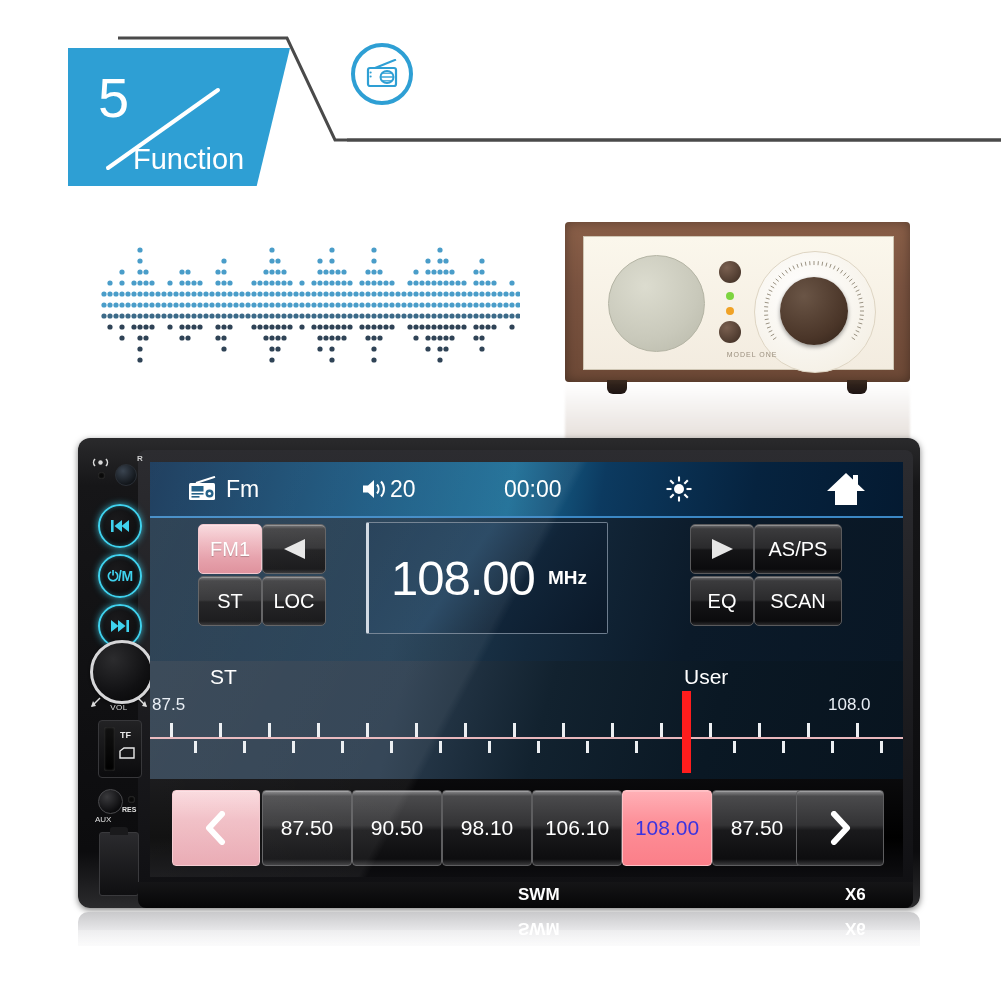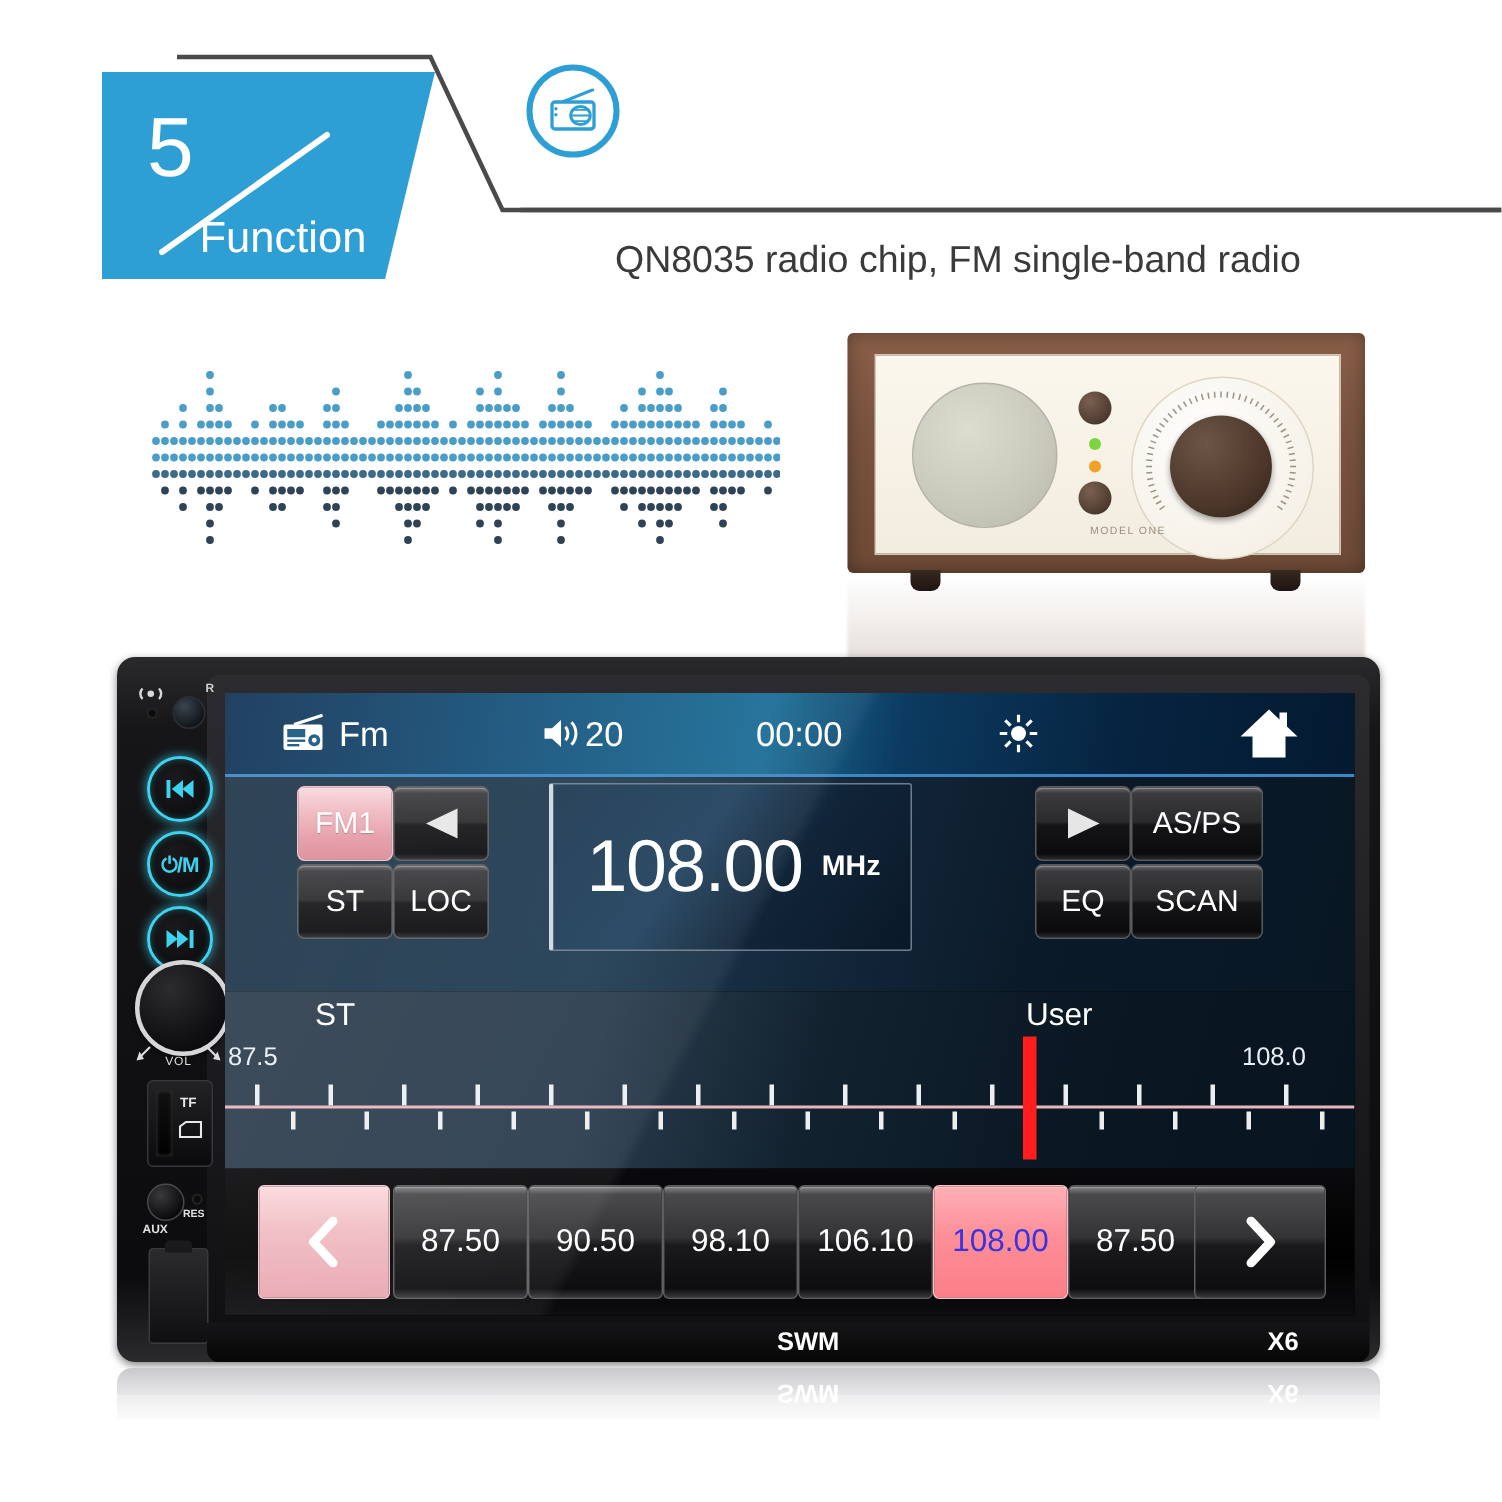--- a/index.html
+++ b/index.html
@@ -168,21 +168,21 @@
 
   .aux-jack{
     position:absolute;left:12px;top:345px;width:23px;height:23px;border-radius:50%;
     background:radial-gradient(circle at 35% 30%,#3a3a3d 0%,#0c0c0e 70%,#000 100%);
     border:1px solid #4a4a4d;
   }
   .res-dot{
     position:absolute;left:42px;top:352px;width:7px;height:7px;border-radius:50%;
     background:#0a0a0a;box-shadow:inset 0 0 2px #555;
   }
-  .aux-label{position:absolute;left:9px;top:371px;font-size:8px;color:#e0e0e0;font-weight:bold;}
+  .aux-label{position:absolute;left:9px;top:371px;font-size:8px;color:#e0e0e0;font-weight:normal;}
   .res-label{position:absolute;left:36px;top:362px;font-size:7px;color:#e0e0e0;font-weight:bold;}
   .usb-port{
     position:absolute;left:13px;top:388px;width:38px;height:62px;
     background:linear-gradient(180deg,#2b2b2e,#0f0f11);
     border:1px solid #3a3a3d;border-radius:3px;
   }
   .usb-port::before{
     content:"";position:absolute;left:10px;top:-6px;width:18px;height:8px;
     background:#1a1a1c;border-radius:3px 3px 0 0;
   }
@@ -314,21 +314,20 @@
       <rect x="2" y="9" width="28" height="18" rx="2" fill="none" stroke="#2e9fd4" stroke-width="2.2"></rect>
       <circle cx="4.6" cy="13.5" r="1.1" fill="#2e9fd4"></circle>
       <circle cx="4.6" cy="17.5" r="1.1" fill="#2e9fd4"></circle>
       <ellipse cx="21" cy="18" rx="6.5" ry="6" fill="none" stroke="#2e9fd4" stroke-width="2"></ellipse>
       <line x1="15" y1="18" x2="27.5" y2="18" stroke="#2e9fd4" stroke-width="1.4"></line>
       <line x1="16.5" y1="14.2" x2="25.8" y2="14.2" stroke="#2e9fd4" stroke-width="1.2"></line>
       <line x1="16.5" y1="21.8" x2="25.8" y2="21.8" stroke="#2e9fd4" stroke-width="1.2"></line>
     </svg>
   </div>
 
-  <div class="hdr-sub">QN8035 radio chip, FM single-band radio</div>
 </div>
 
 <div id="waveform">
   <svg width="420" height="120" viewBox="0 0 420 120" id="wf-svg">
       <circle cx="4" cy="49" r="2.6" fill="#4a9dc9"></circle>
       <circle cx="4" cy="60" r="2.6" fill="#4a9dc9"></circle>
       <circle cx="4" cy="71" r="2.6" fill="#3c6a88"></circle>
       <circle cx="10" cy="38" r="2.6" fill="#4a9dc9"></circle>
       <circle cx="10" cy="49" r="2.6" fill="#4a9dc9"></circle>
       <circle cx="10" cy="60" r="2.6" fill="#4a9dc9"></circle>

